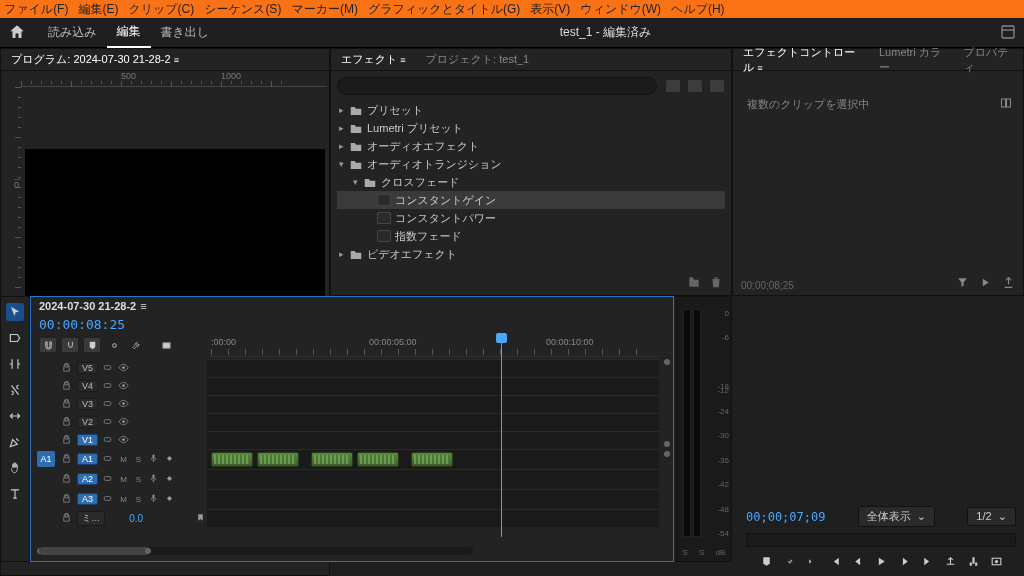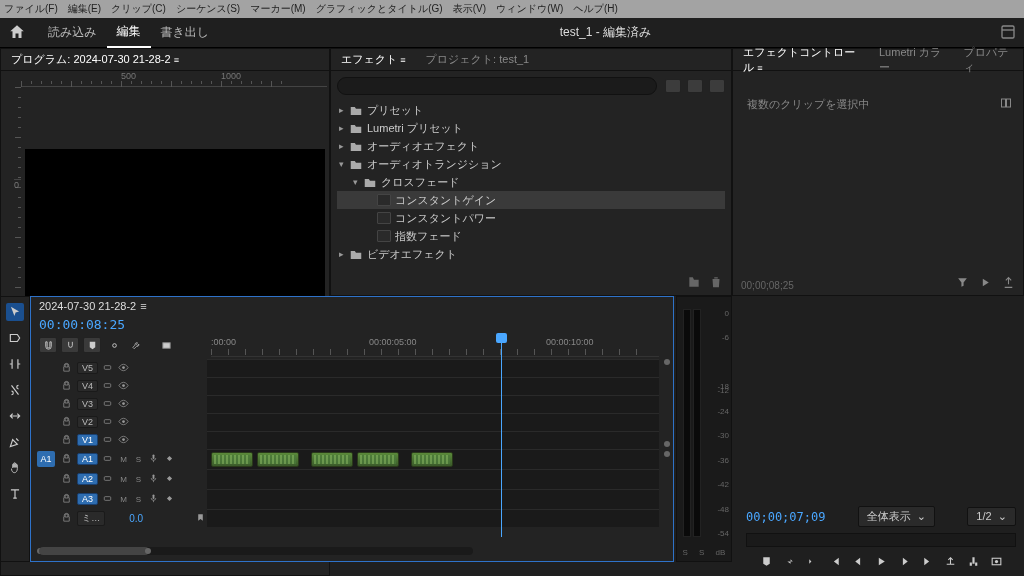--- a/index.html
+++ b/index.html
@@ -1,18 +1,18 @@
 <!DOCTYPE html>
 <html><head>
 <meta charset="utf-8">
 <style>
   * { box-sizing: border-box; margin: 0; padding: 0; font-family: "Segoe UI", "Meiryo", sans-serif; }
   body { background: #1f1f1f; color: #ccc; width: 1024px; height: 576px; overflow: hidden; font-size: 11px; position: relative; }
   
-  .menubar { height: 18px; background: #a3a3a3; color: #222; display: flex; align-items: center; padding: 0 4px; font-size: 10px; }
+  .menubar { height: 18px; background: #f97316; color: #222; display: flex; align-items: center; padding: 0 4px; font-size: 12px; }
   .menubar span { margin-right: 10px; cursor: default; }
   
   .topbar { height: 30px; background: #1f1f1f; display: flex; align-items: center; padding: 0 8px; border-bottom: 1px solid #000; }
   .topbar .home-icon { width: 18px; height: 18px; margin-right: 12px; fill: #ccc; }
   .topbar .tab { padding: 6px 10px; color: #bbb; font-size: 12px; cursor: pointer; }
   .topbar .tab.active { color: #fff; border-bottom: 2px solid #fff; }
   .topbar .title { flex: 1; text-align: center; color: #ddd; font-size: 12px; }
   .topbar .right-icon { width: 16px; height: 16px; fill: #888; margin-left: 8px; }
   
   .panels { display: grid; grid-template-columns: 330px 402px 292px; grid-template-rows: 248px 1fr; height: 528px; }
@@ -64,21 +64,21 @@
   .prog-btns { display: flex; justify-content: center; gap: 10px; }
   .prog-btns svg { width: 13px; height: 13px; fill: #ccc; }
   
   
   .toolstrip { position: absolute; left: 0; top: 296px; width: 30px; bottom: 14px; background: #232323; border: 1px solid #111; display: flex; flex-direction: column; align-items: center; padding-top: 6px; gap: 8px; }
   .toolstrip .tool { width: 18px; height: 18px; display: flex; align-items: center; justify-content: center; border-radius: 2px; }
   .toolstrip .tool.active { background: #1a4f8f; }
   .toolstrip .tool svg { width: 14px; height: 14px; fill: #ccc; }
   
   .timeline { position: absolute; left: 30px; top: 296px; width: 644px; bottom: 14px; background: #232323; border: 1px solid #2e72c9; }
-  .tl-header { display: flex; align-items: center; height: 18px; padding: 2px 8px; font-size: 11px; color: #ddd; }
+  .tl-header { display: flex; align-items: center; height: 18px; padding: 2px 8px; font-size: 11px; color: #ddd; font-weight: bold; }
   .tl-timecode { padding: 2px 8px; color: #4aa7ff; font-family: monospace; font-size: 13px; }
   .tl-toolbar { display: flex; align-items: center; gap: 4px; padding: 2px 8px; height: 22px; position: relative; }
   .tl-toolbar .btn { width: 18px; height: 16px; background: #3a3a3a; border: 1px solid #222; border-radius: 2px; display: flex; align-items: center; justify-content: center; }
   .tl-toolbar .btn svg { width: 11px; height: 11px; fill: #ccc; }
   
   .tl-ruler-area { position: absolute; left: 180px; top: 38px; right: 14px; height: 22px; border-bottom: 1px solid #333; font-size: 9px; color: #888; }
   .tl-ruler-area .mark { position: absolute; top: 2px; }
   .tl-ruler-area .tick { position: absolute; top: 14px; width: 1px; height: 6px; background: #555; }
   
   .playhead { position: absolute; top: 38px; bottom: 24px; width: 1px; background: #4aa7ff; z-index: 5; }

